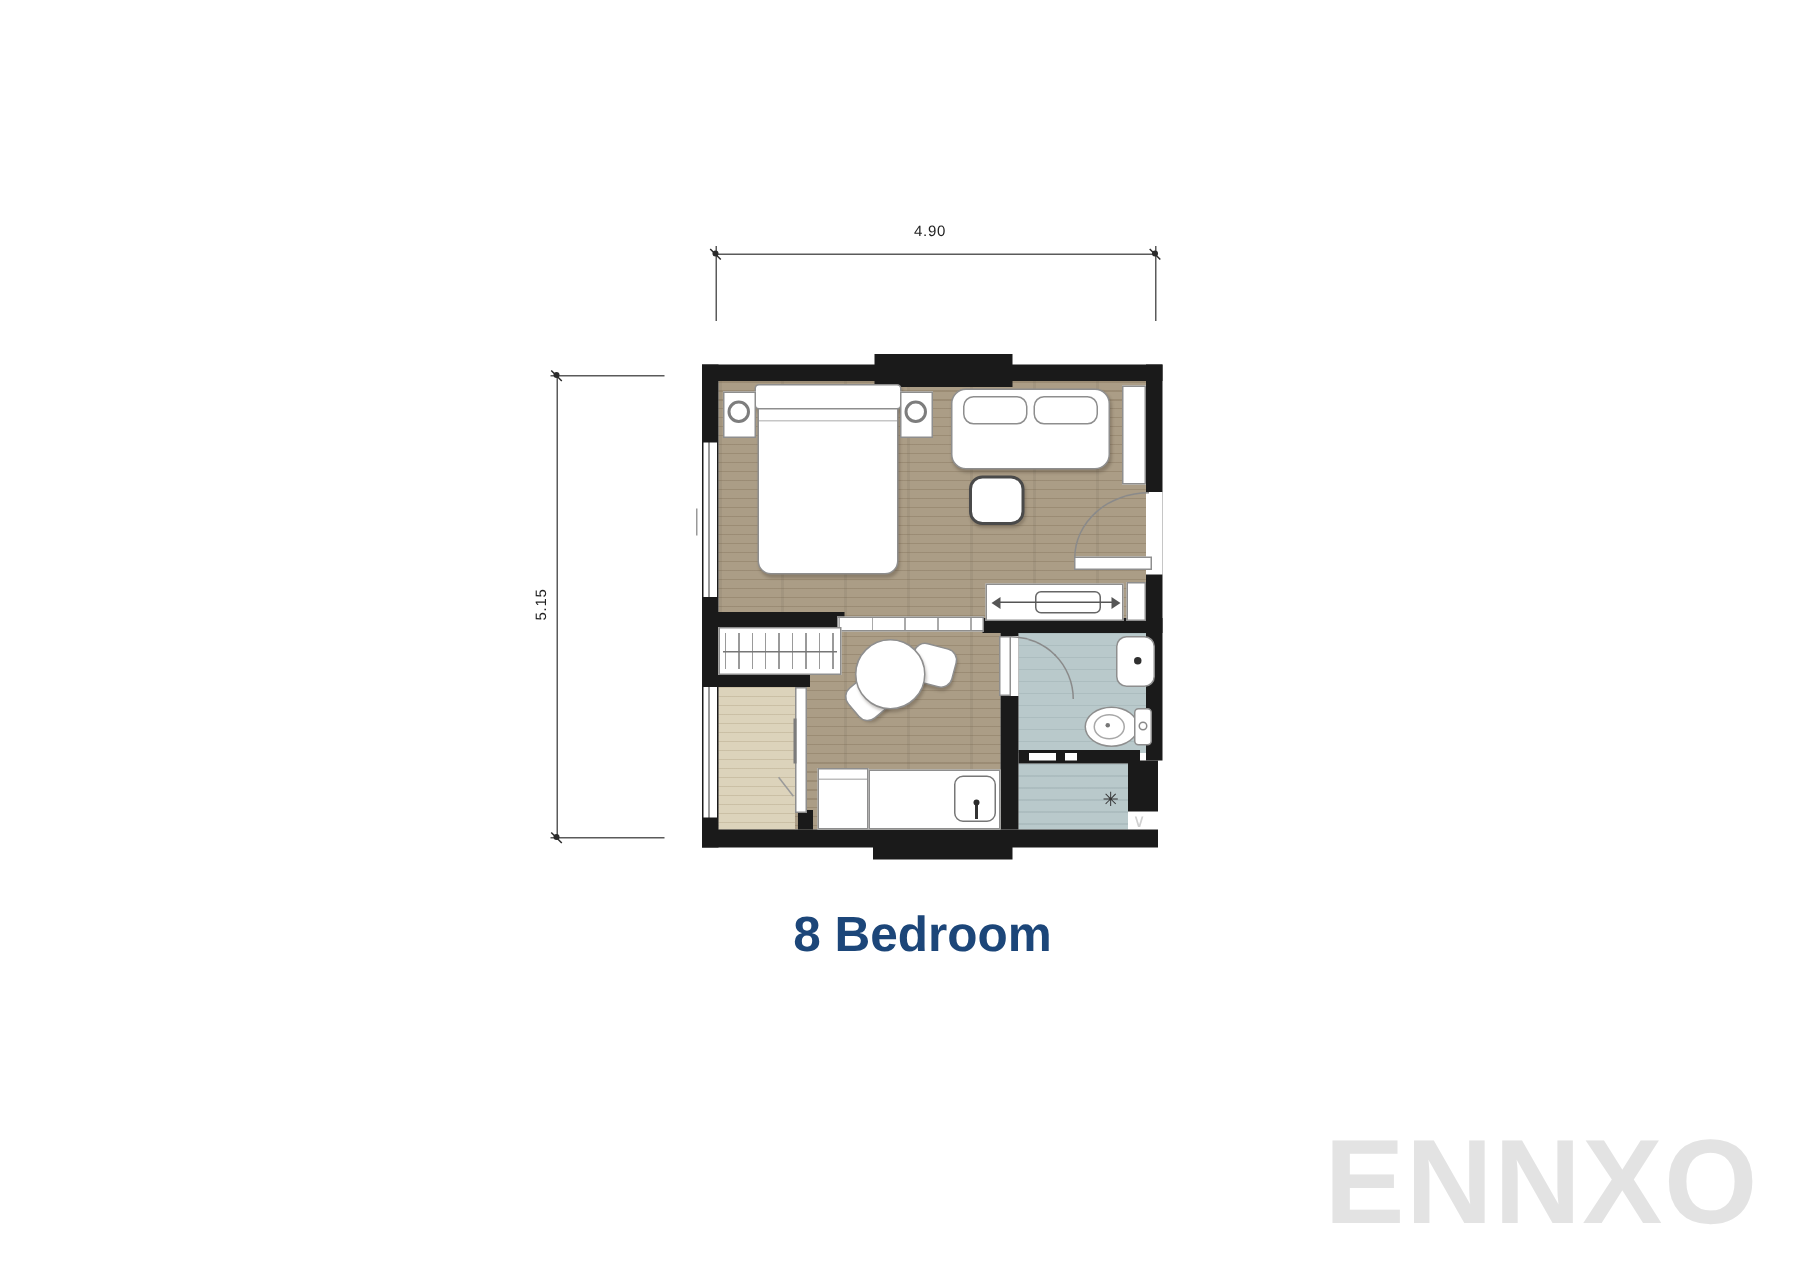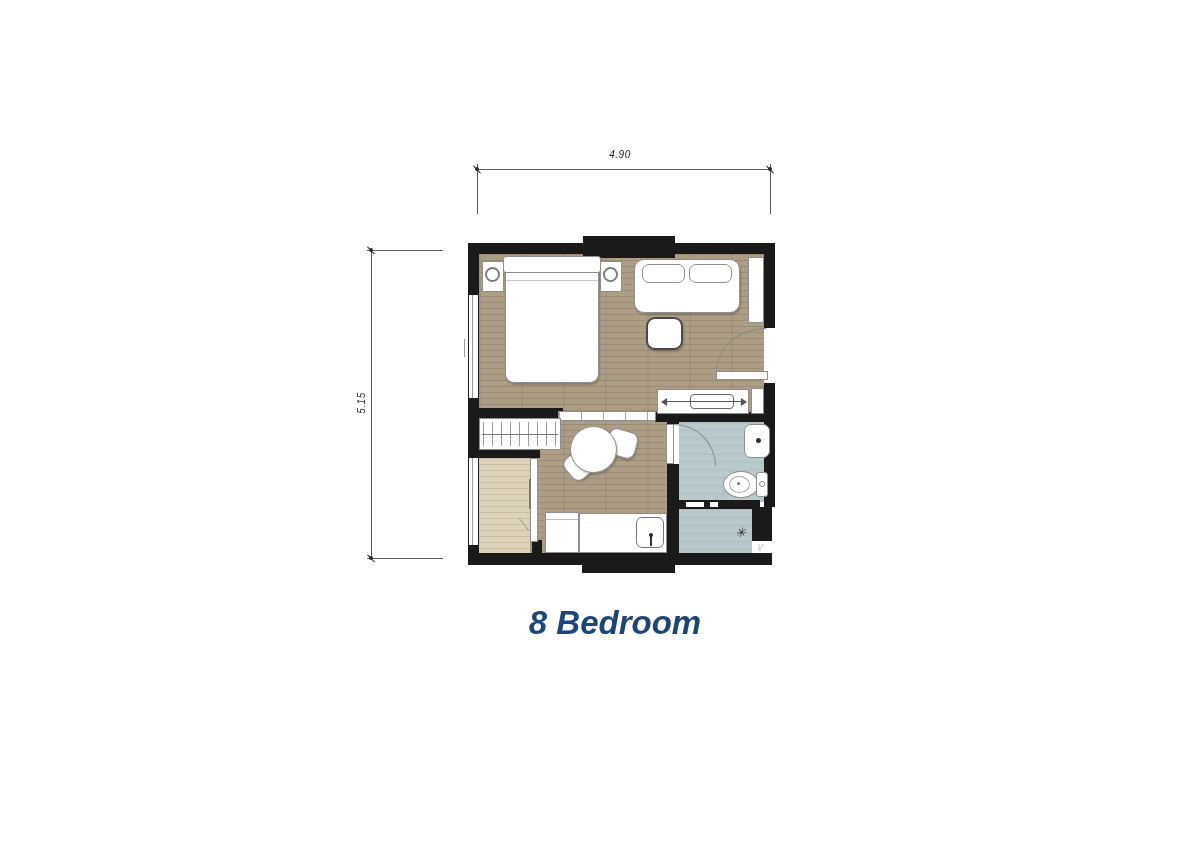--- a/index.html
+++ b/index.html
@@ -1,18 +1,18 @@
 <!DOCTYPE html>
 <html><head>
 <meta charset="utf-8">
 <style>
   html,body{margin:0;padding:0;}
   body{width:1200px;height:857px;background:#ffffff;position:relative;overflow:hidden;
        font-family:"Liberation Sans", sans-serif;}
-  .abs{position:absolute;font-style:italic;}
+  .abs{position:absolute;}
   .wall{position:absolute;background:#1a1a1a;}
   .floor-wood{position:absolute;background-color:#ab9d86;
     background-image:repeating-linear-gradient(180deg, rgba(113,95,70,.28) 0 1px, rgba(0,0,0,0) 1px 6px),
                      repeating-linear-gradient(90deg, rgba(0,0,0,.05) 0 2px, rgba(0,0,0,0) 2px 42px);}
   .floor-beige{position:absolute;background-color:#dcd3bb;
     background-image:repeating-linear-gradient(180deg, rgba(150,133,100,.25) 0 1px, rgba(0,0,0,0) 1px 6px);}
   .floor-bath{position:absolute;background-color:#b9c9cb;
     background-image:repeating-linear-gradient(180deg, rgba(95,115,120,.14) 0 1px, rgba(0,0,0,0) 1px 8px);}
   .furn{position:absolute;background:#ffffff;border:1px solid #8e8e8e;box-sizing:border-box;
         box-shadow:1px 2px 2px rgba(60,50,40,.28);}
@@ -144,14 +144,15 @@
   <div class="furn flat" style="left:723px;top:471px;width:36px;height:27px;border-radius:50%;"></div>
   <div class="abs" style="left:729px;top:476px;width:21px;height:17px;border:1px solid #a8a8a8;border-radius:50%;box-sizing:border-box;background:#fff;"></div>
   <div class="dimdot" style="left:737px;top:482px;width:3px;height:3px;background:#777;"></div>
   <div class="furn flat" style="left:756px;top:472px;width:12px;height:25px;border-radius:3px;"></div>
   <div class="abs" style="left:759px;top:481px;width:6px;height:6px;border:1px solid #8a8a8a;border-radius:50%;box-sizing:border-box;background:#fff;"></div>
 
   <div class="glyph" style="left:735px;top:526px;font-size:13px;color:#333;">✳</div>
   <div class="glyph" style="left:755px;top:541px;font-size:12px;color:#d0d0d0;">∨</div>
 
   <div class="title">8 Bedroom</div>
+  <div class="watermark">ENNXO</div>
 
 </div>
 
 </body></html>

